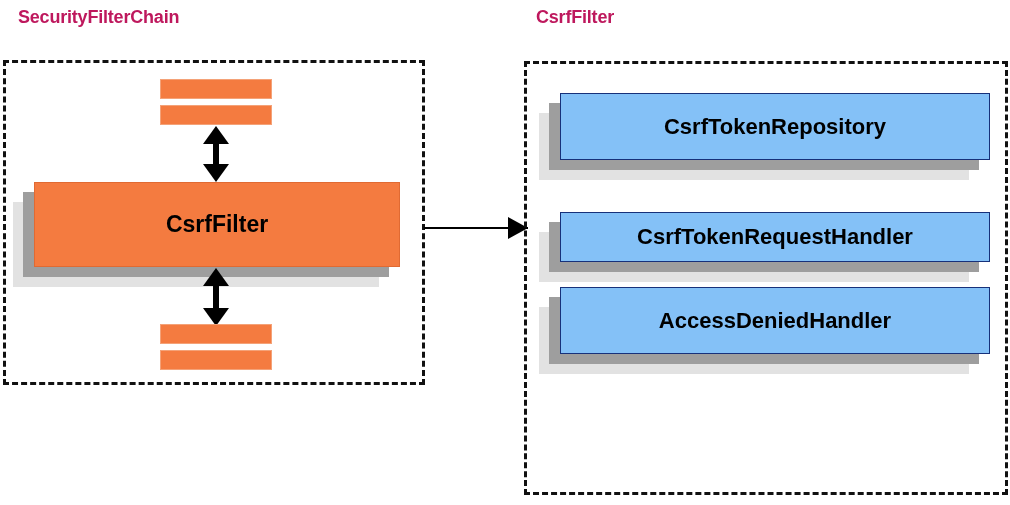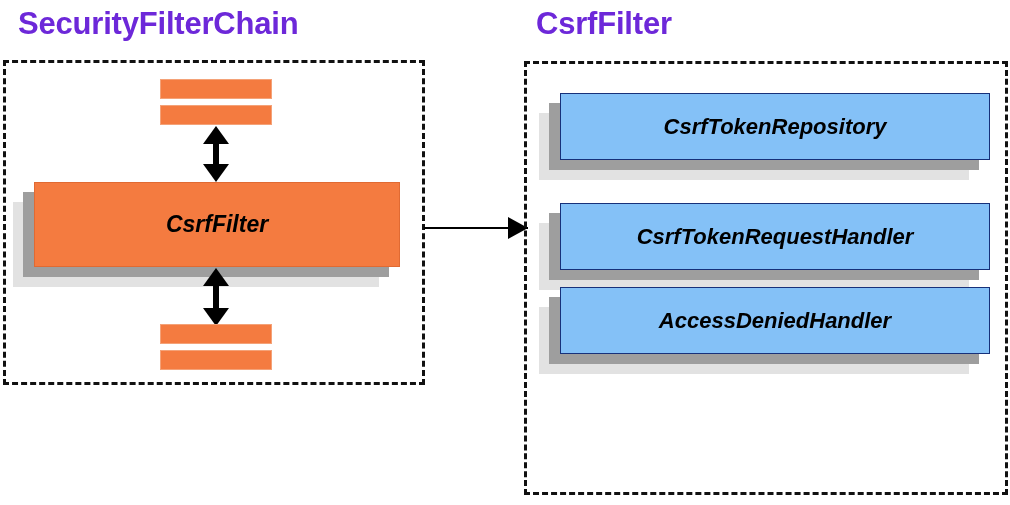--- a/index.html
+++ b/index.html
@@ -15,43 +15,42 @@
     width: 1010px;
     height: 505px;
     background: #ffffff;
     overflow: hidden;
   }
 
   
   .panel-title {
     position: absolute;
     font-weight: bold;
-    font-size: 31px;
-    color: #6d28d9;
+    font-size: 18px;
+    color: #be185d;
     letter-spacing: -0.2px;
     white-space: nowrap;
     line-height: 1;
   }
   #title-left  { left: 18px;  top: 8px; }
   #title-right { left: 536px; top: 8px; }
 
   
   .dashed-box {
     position: absolute;
     border: 3px dashed #111111;
     box-sizing: border-box;
     background: transparent;
   }
   #box-chain  { left: 3px;   top: 60px; width: 422px; height: 325px; }
   #box-filter { left: 524px; top: 61px; width: 484px; height: 434px; }
 
   
   .stack {
     position: absolute;
-    font-style: italic;
   }
   .stack .sh-light,
   .stack .sh-dark,
   .stack .face {
     position: absolute;
     left: 0;
     top: 0;
     width: 100%;
     height: 100%;
     box-sizing: border-box;
@@ -177,21 +176,21 @@
   <div class="panel-title" id="title-right">CsrfFilter</div>
 
   <div class="dashed-box" id="box-filter"></div>
 
   <div class="stack blue" style="left:560px; top:93px; width:430px; height:67px;">
     <div class="sh-light"></div>
     <div class="sh-dark"></div>
     <div class="face">CsrfTokenRepository</div>
   </div>
 
-  <div class="stack blue" style="left:560px; top:203px; width:430px; height:67px;">
+  <div class="stack blue" style="left:560px; top:212px; width:430px; height:50px;">
     <div class="sh-light"></div>
     <div class="sh-dark"></div>
     <div class="face">CsrfTokenRequestHandler</div>
   </div>
 
   <div class="stack blue" style="left:560px; top:287px; width:430px; height:67px;">
     <div class="sh-light"></div>
     <div class="sh-dark"></div>
     <div class="face">AccessDeniedHandler</div>
   </div>

